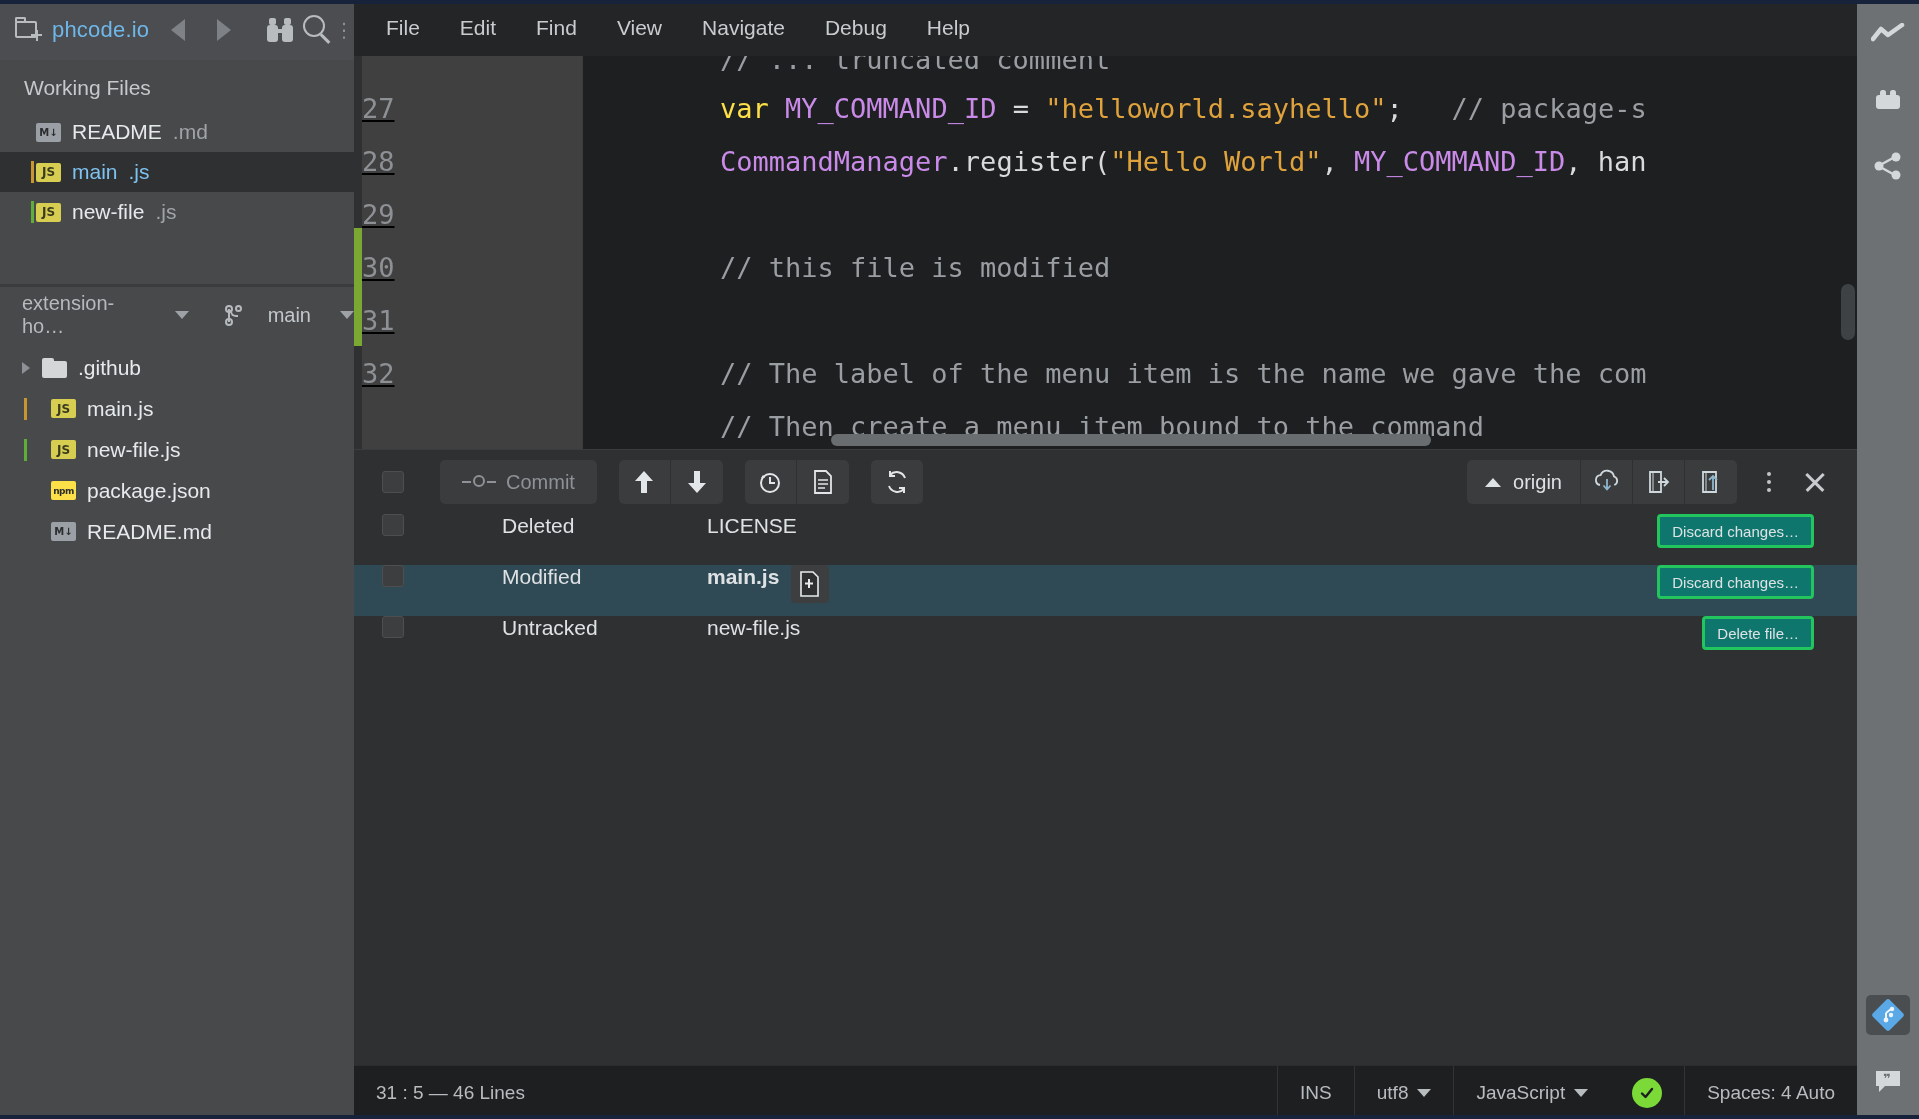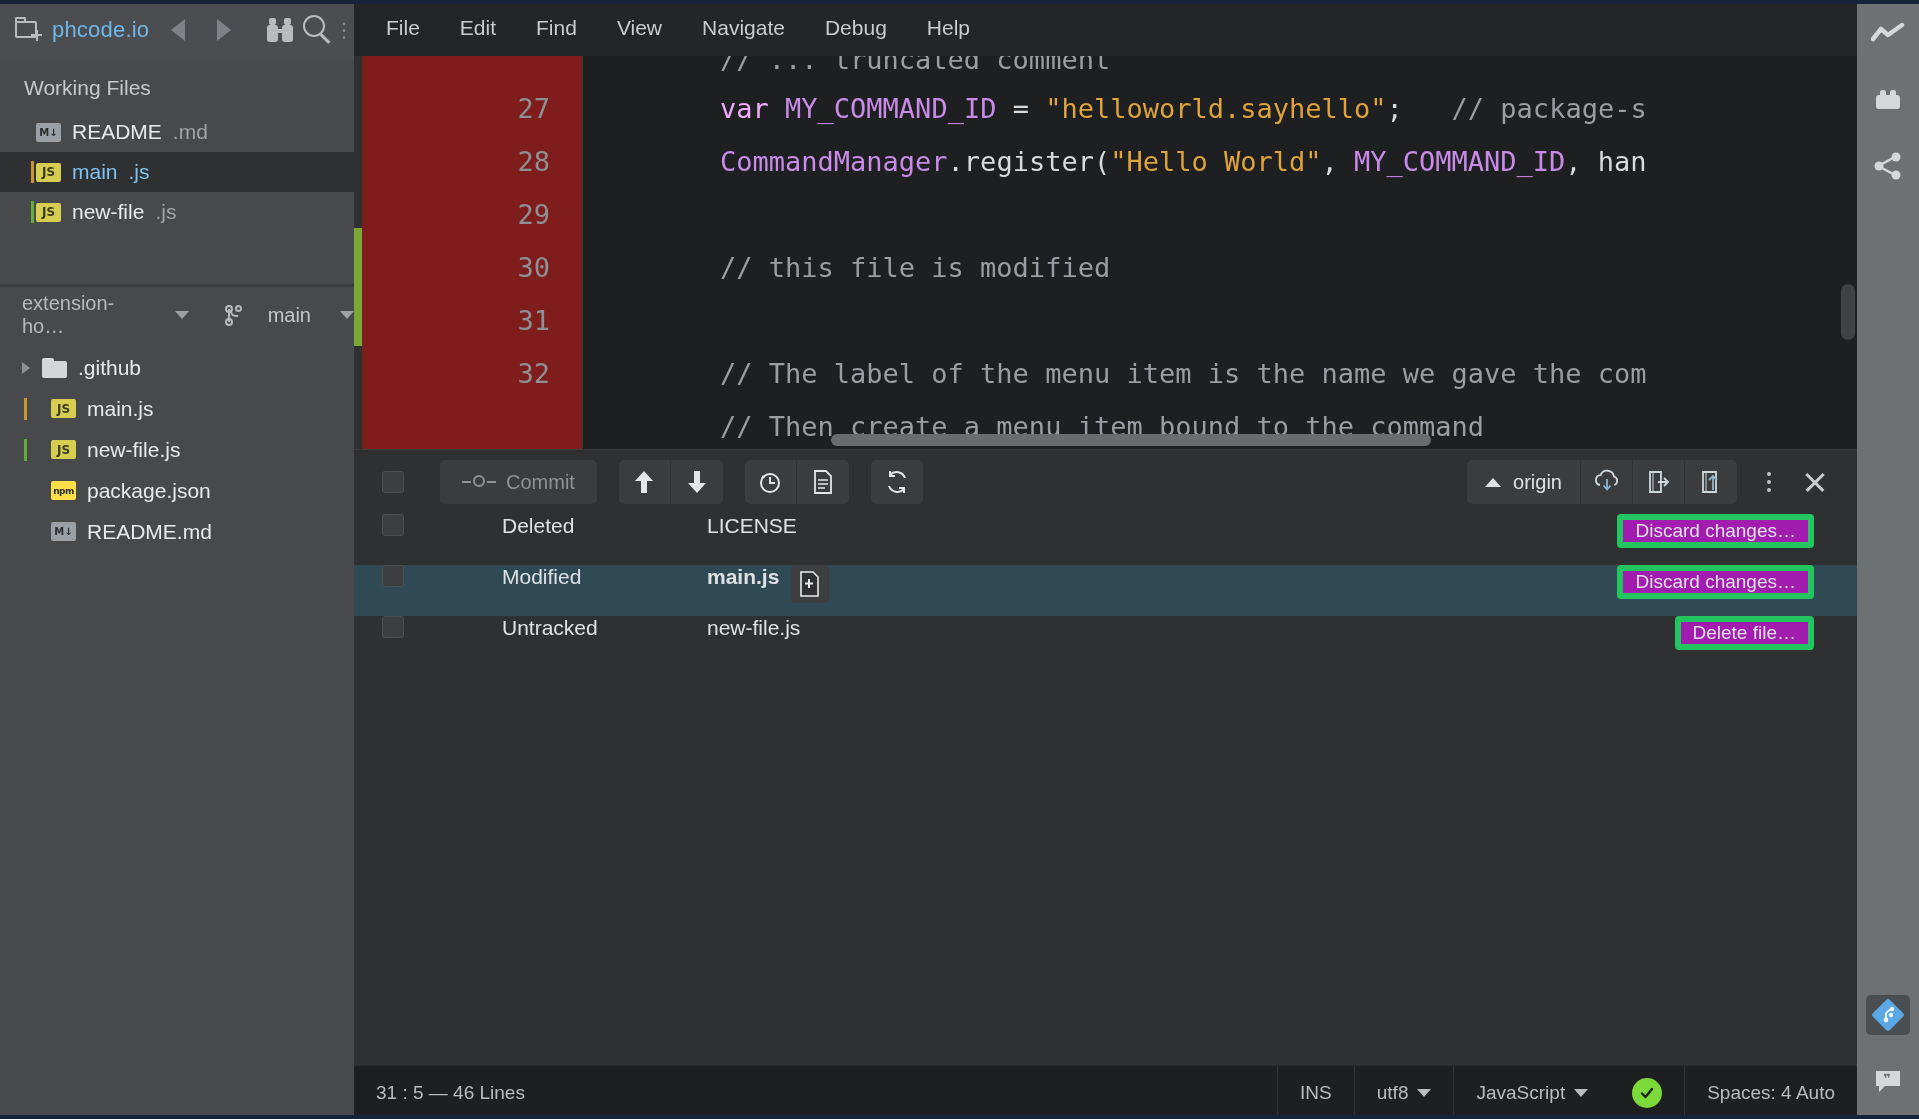--- a/index.html
+++ b/index.html
@@ -132,34 +132,34 @@
   }
   .menu-item {
     color: #c9ccce; font-size: 21px; padding: 8px 20px; cursor: pointer; border-radius: 2px;
   }
 
   
   .editor-wrap { position: relative; height: 393px; flex: 0 0 393px; display: flex; background: #1d1f21; overflow: hidden; }
   .edit-changebar { width: 8px; background: #2e3032; position: relative; flex: 0 0 8px; }
   .edit-changebar .seg { position: absolute; left: 0; width: 8px; background: #7aa832; }
   .gutter {
-    width: 220px; flex: 0 0 220px; background: #7f1d1d; position: relative;
-    padding-top: 0; text-align: right;
+    width: 220px; flex: 0 0 220px; background: #404040; position: relative;
+    padding-top: 0; text-align: left; text-decoration: underline;
   }
   .gutter .ln {
     height: 53px; line-height: 53px; padding-right: 32px;
     color: #8d9195; font-family: "DejaVu Sans Mono", monospace; font-size: 27px;
   }
   .code-area { flex: 1 1 auto; position: relative; overflow: hidden; border-left: 1px solid #3a3c3e; }
   .code-line {
     height: 53px; line-height: 53px; white-space: pre;
     font-family: "DejaVu Sans Mono", monospace; font-size: 27px; color: #d8dadc;
     padding-left: 72px;
   }
-  .tok-kw { color: #f0abfc; }
+  .tok-kw { color: #fde047; }
   .tok-var { color: #c98ae8; }
   .tok-str { color: #e0a33c; }
   .tok-com { color: #9a9ea2; }
   .tok-pun { color: #d8dadc; }
   .code-hscroll {
     position: absolute; left: 248px; bottom: 3px; width: 600px; height: 12px;
     background: #6a6d70; border-radius: 6px;
   }
   .code-vscroll {
     position: absolute; right: 2px; top: 228px; width: 14px; height: 56px;
@@ -213,22 +213,22 @@
   .git-row.sel { background: #2f4a55; }
   .git-row .rstatus { width: 205px; margin-left: 98px; color: #dfe2e4; font-size: 21px; flex: 0 0 auto;}
   .git-row .rfile { color: #dfe2e4; font-size: 21px; }
   .git-row .rfile.bold { font-weight: bold; }
   .row-icon {
     position: absolute; left: 437px; width: 38px; height: 38px; background: #3c3e40;
     border-radius: 4px; display: flex; align-items: center; justify-content: center;
   }
   .act-btn {
     position: absolute; right: 0; height: 34px; padding: 0 12px;
-    background: #a21caf; border: 6px solid #22c55e; border-radius: 4px;
-    color: #dfe2e4; font-size: 19px; display: flex; align-items: center; cursor: pointer;
+    background: #0f766e; border: 3px solid #22c55e; border-radius: 4px;
+    color: #dfe2e4; font-size: 15px; display: flex; align-items: center; cursor: pointer;
   }
 
   
   .statusbar {
     height: 54px; flex: 0 0 54px; background: #1d1f21; display: flex; align-items: center;
     color: #b9bcbe; font-size: 19px; border-top: 1px solid #2a2c2e;
   }
   .sb-cursor { padding-left: 22px; }
   .sb-sep { width: 1px; height: 54px; background: #323436; }
   .sb-cell { padding: 0 22px; display: flex; align-items: center; gap: 9px; height: 54px; cursor: pointer; }

